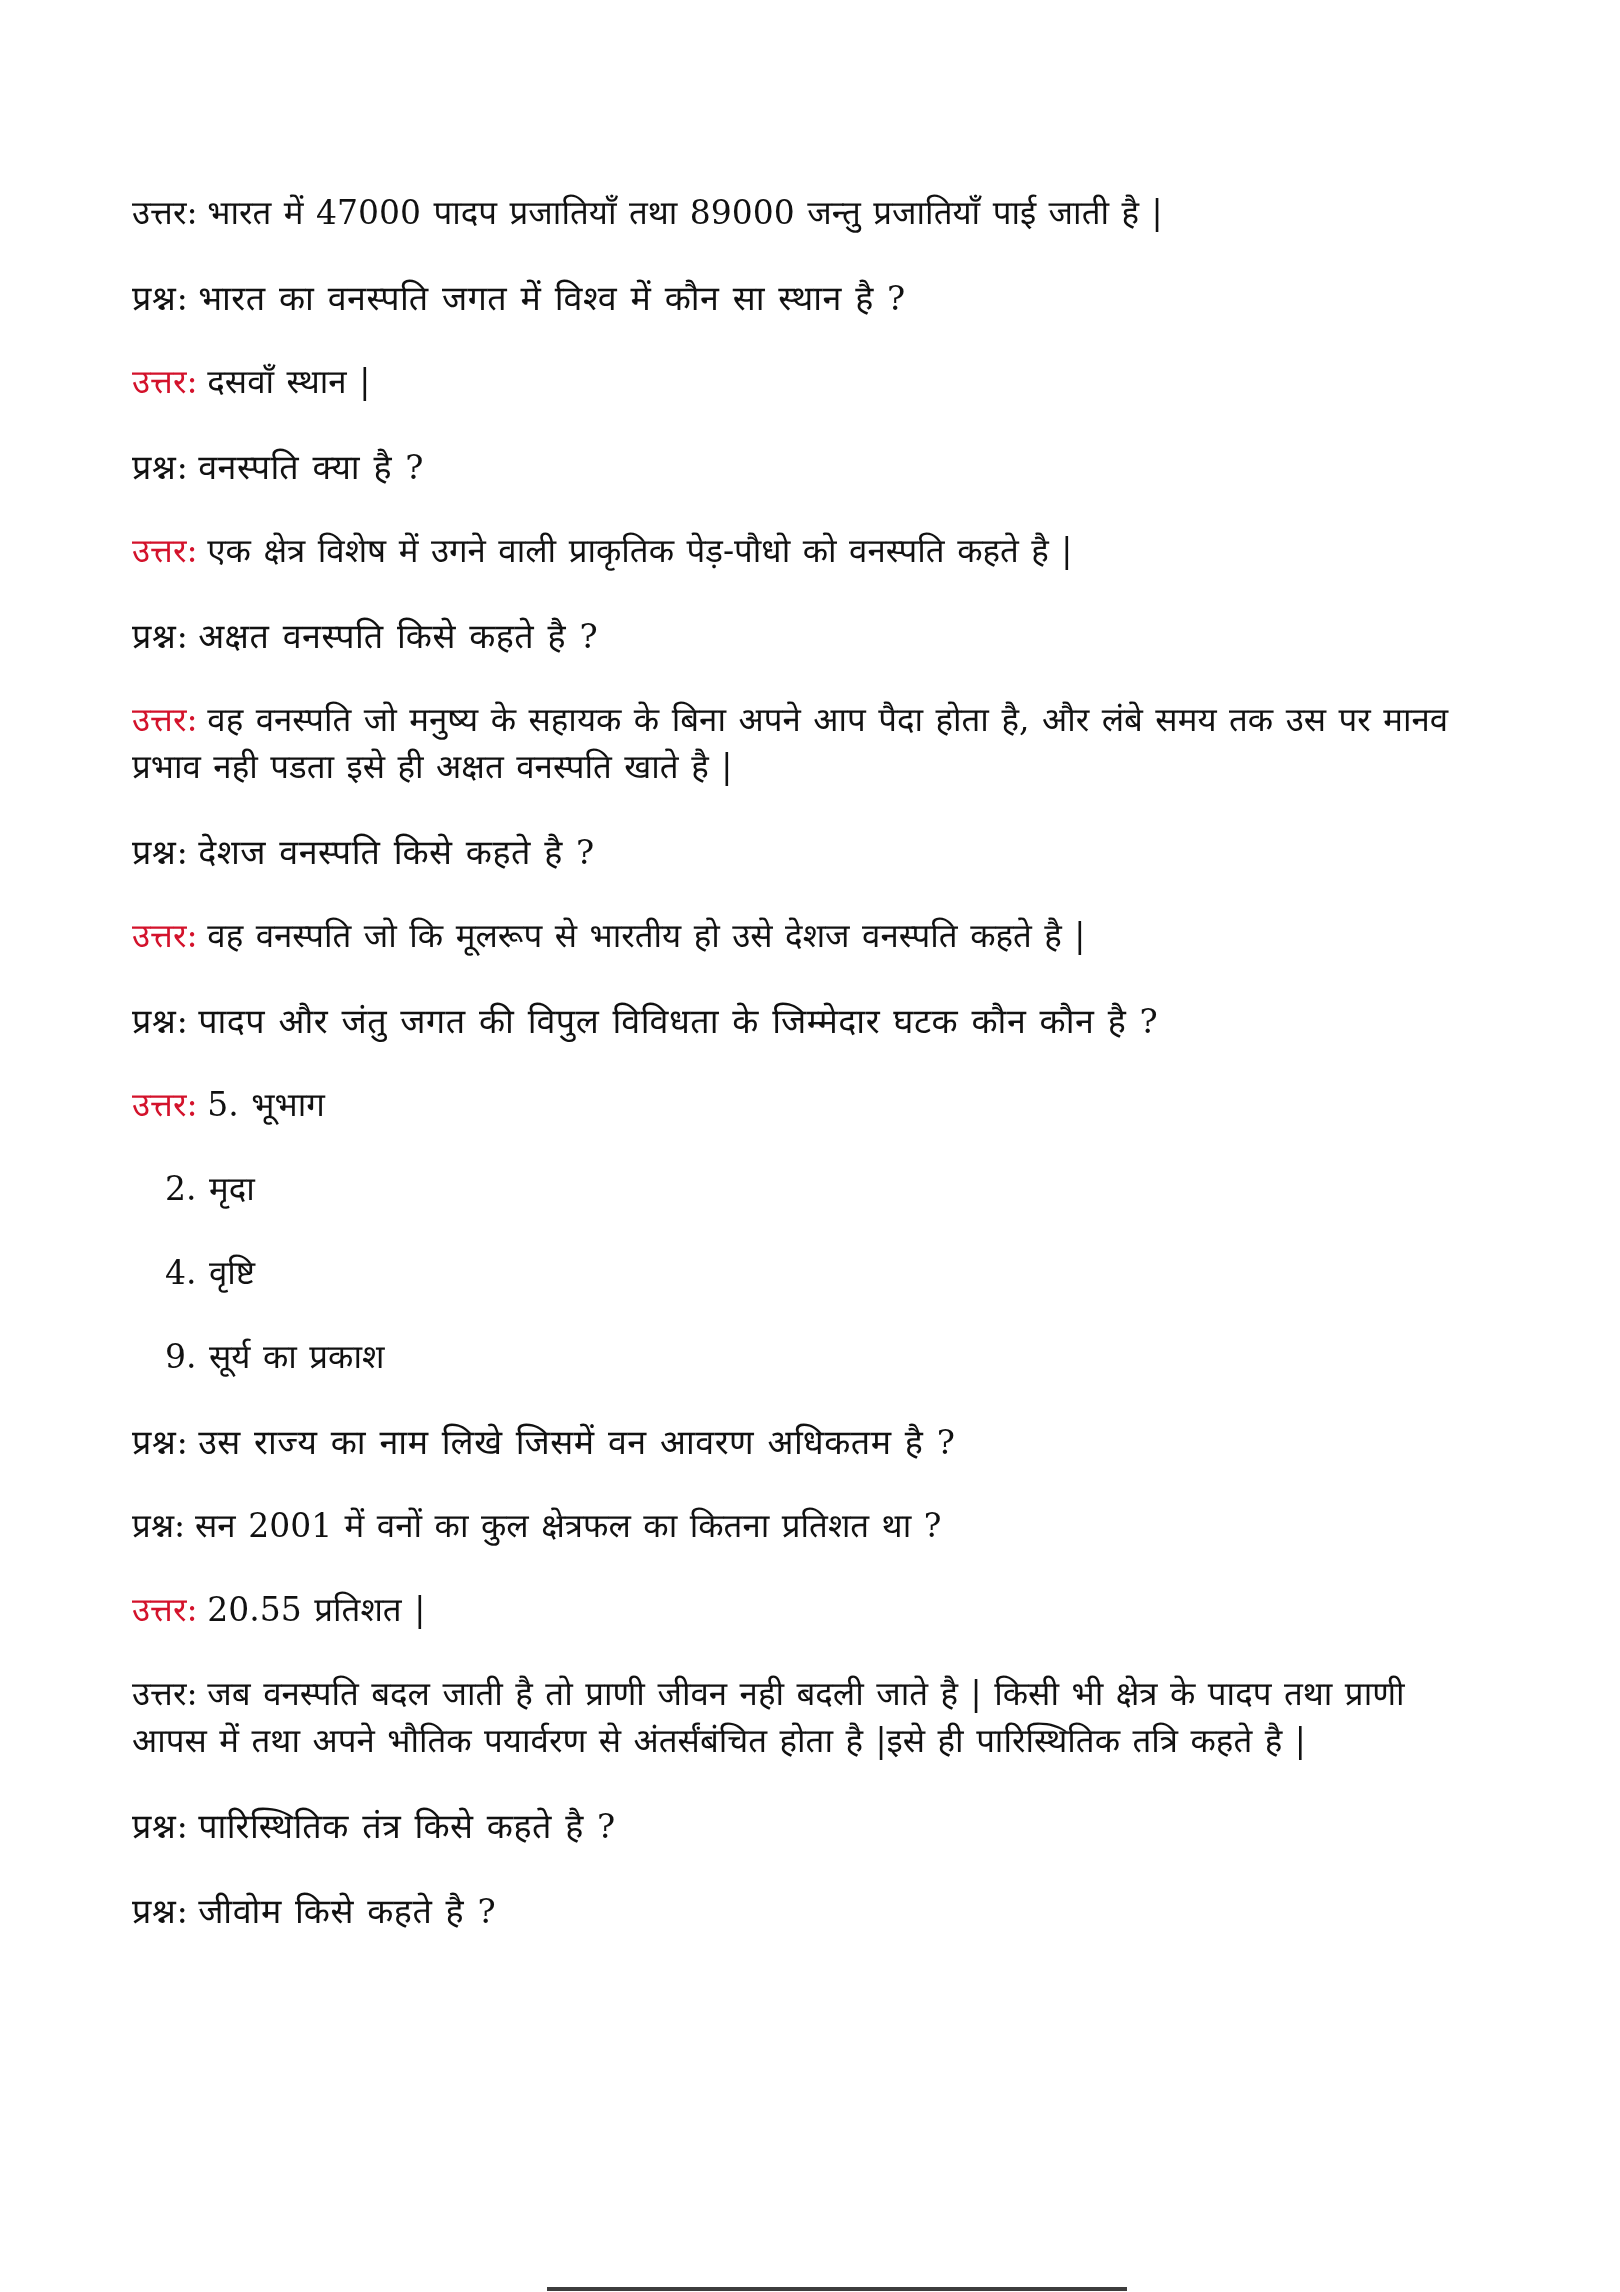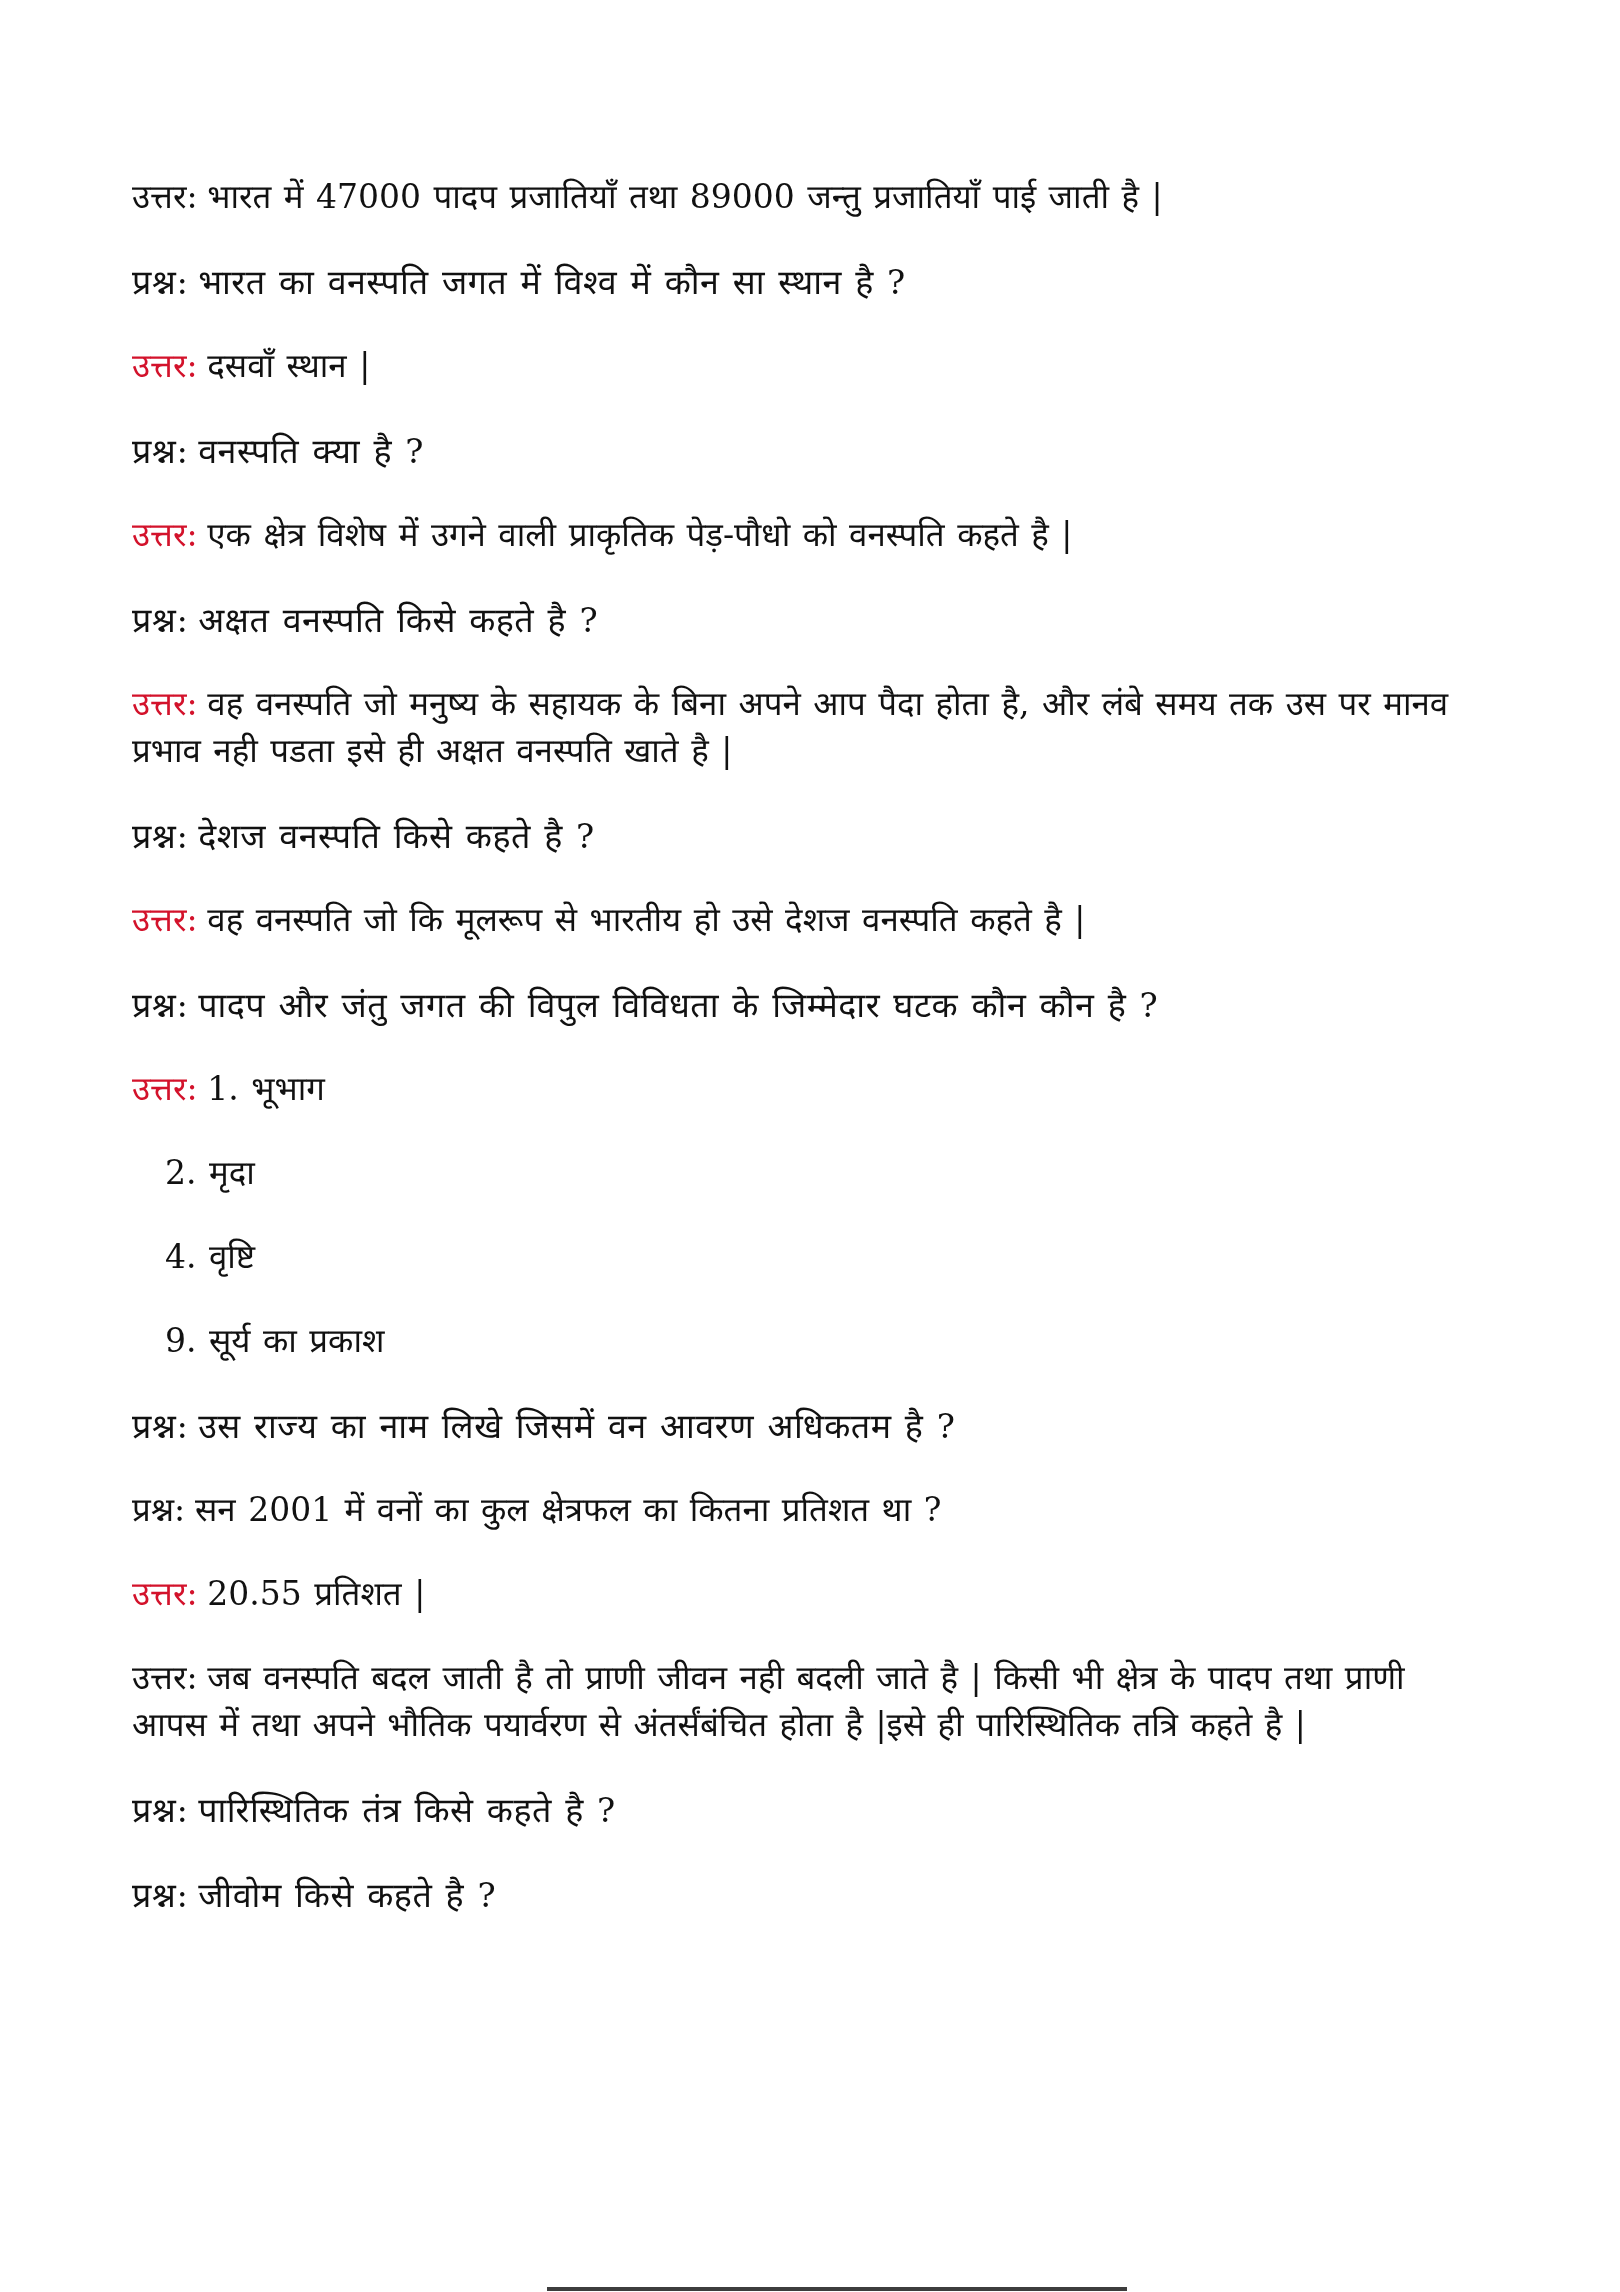--- a/index.html
+++ b/index.html
@@ -11,21 +11,21 @@
     position: relative;
     width: 1620px;
     height: 2293px;
     background: var(--paper, #ffffff);
     overflow: hidden;
     font-family: "DejaVu Serif", "Liberation Serif", serif;
     color: var(--ink, #111111);
   }
   #content {
     position: absolute;
-    top: 174px;
+    top: 190px;
     left: 132px;
     width: 1348px;
   }
   .block {
     margin: 0 0 37px 0;
     font-size: 33px;
     line-height: 1.42;
     color: var(--ink, #111111);
     word-spacing: 2px;
   }
@@ -68,21 +68,21 @@
     <p class="block question"><span class="label">प्रश्न:</span><span>अक्षत वनस्पति किसे कहते है ?</span></p>
 
     <p class="block answer"><span class="label red">उत्तर:</span><span>वह वनस्पति जो मनुष्य के सहायक के बिना अपने आप पैदा होता है, और लंबे समय तक उस पर मानव प्रभाव नही पडता इसे ही अक्षत वनस्पति खाते है |</span></p>
 
     <p class="block question"><span class="label">प्रश्न:</span><span>देशज वनस्पति किसे कहते है ?</span></p>
 
     <p class="block answer"><span class="label red">उत्तर:</span><span>वह वनस्पति जो कि मूलरूप से भारतीय हो उसे देशज वनस्पति कहते है |</span></p>
 
     <p class="block question"><span class="label">प्रश्न:</span><span>पादप और जंतु जगत की विपुल विविधता के जिम्मेदार घटक कौन कौन है ?</span></p>
 
-    <p class="block answer"><span class="label red">उत्तर:</span><span>1. भूभाग</span></p>
+    <p class="block answer"><span class="label red">उत्तर:</span><span>5. भूभाग</span></p>
 
     <p class="block list-item"><span>2. मृदा</span></p>
 
 
     <p class="block list-item"><span>4. वृष्टि</span></p>
 
     <p class="block list-item"><span>9. सूर्य का प्रकाश</span></p>
 
     <p class="block question"><span class="label">प्रश्न:</span><span>उस राज्य का नाम लिखे जिसमें वन आवरण अधिकतम है ?</span></p>
 

